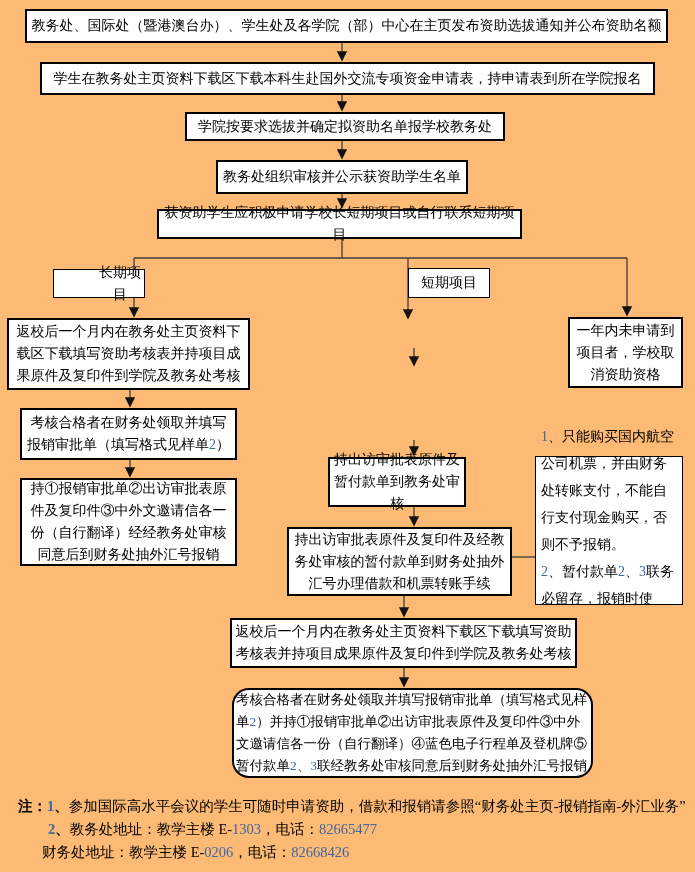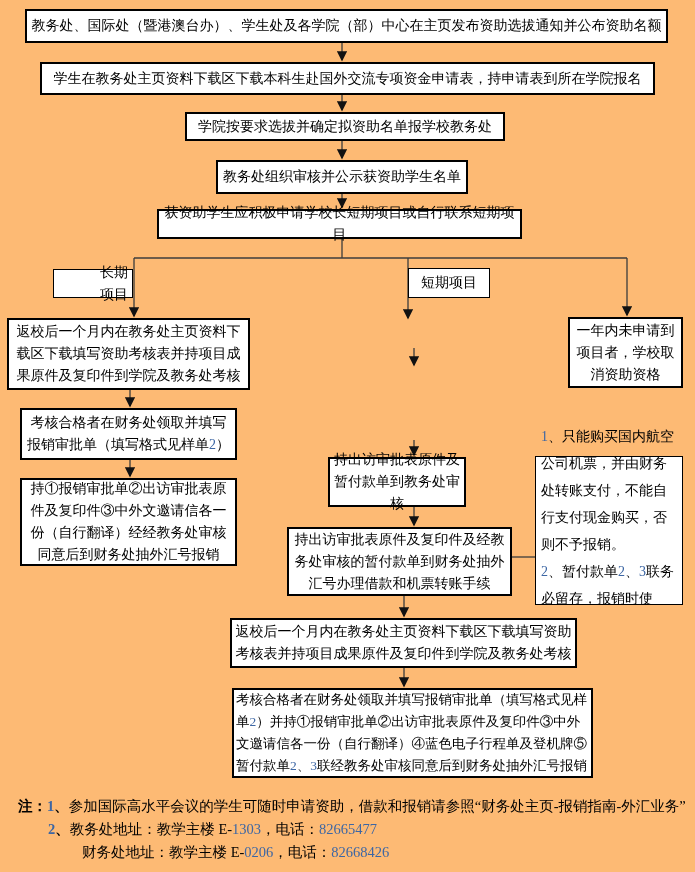--- a/index.html
+++ b/index.html
@@ -24,21 +24,21 @@
     text-align:left;line-height:27px;padding:3px 5px;
   }
   .note-box .para{display:block;}
   .num{color:#3c66a4;}
   .footnotes{
     position:absolute;left:18px;top:795px;width:675px;
     font-size:14.5px;line-height:23px;white-space:nowrap;
   }
   .fn-bold{font-weight:bold;}
   .fn-row2{margin-left:30px;}
-  .fn-row3{margin-left:64px;}
+  .fn-row3{margin-left:24px;}
 </style>
 </head>
 <body>
 
 <div class="canvas">
 
   <svg class="connectors" width="695" height="872">
     <defs>
       <marker id="arrow" viewBox="0 0 10 10" refX="8.5" refY="5" markerWidth="9" markerHeight="8" orient="auto-start-reverse">
         <path d="M0,0 L10,5 L0,10 z" fill="#111"></path>
@@ -78,21 +78,21 @@
   </div>
 
   <div class="node" style="left:216px;top:160px;width:252px;height:34px;">
     <span>教务处组织审核并公示获资助学生名单</span>
   </div>
 
   <div class="node" style="left:157px;top:209px;width:365px;height:30px;">
     <span>获资助学生应积极申请学校长短期项目或自行联系短期项目</span>
   </div>
 
-  <div class="node thin" style="left:53px;top:269px;width:80px;height:29px;padding-left:44px;">
+  <div class="node thin" style="left:53px;top:269px;width:92px;height:29px;padding-left:44px;">
     <span>长期项目</span>
   </div>
 
   <div class="node thin" style="left:408px;top:268px;width:82px;height:30px;">
     <span>短期项目</span>
   </div>
 
   <div class="node" style="left:7px;top:318px;width:243px;height:72px;">
     <span>返校后一个月内在教务处主页资料下载区下载填写资助考核表并持项目成果原件及复印件到学院及教务处考核</span>
   </div>
@@ -121,21 +121,21 @@
 
   <div class="node thin note-box" style="left:535px;top:456px;width:148px;height:149px;">
     <span class="para colorize-digits"><span class="num">1</span>、只能购买国内航空公司机票，并由财务处转账支付，不能自行支付现金购买，否则不予报销。</span>
     <span class="para colorize-digits"><span class="num">2</span>、暂付款单<span class="num">2</span>、<span class="num">3</span>联务必留存，报销时使用。</span>
   </div>
 
   <div class="node" style="left:230px;top:618px;width:347px;height:50px;">
     <span>返校后一个月内在教务处主页资料下载区下载填写资助考核表并持项目成果原件及复印件到学院及教务处考核</span>
   </div>
 
-  <div class="node small-pack left-align" style="left:232px;top:688px;width:361px;height:90px;">
+  <div class="node small-pack left-align" style="left:232px;top:688px;width:361px;height:90px;border-radius:17px;">
     <span class="colorize-digits">考核合格者在财务处领取并填写报销审批单（填写格式见样单<span class="num">2</span>）并持①报销审批单②出访审批表原件及复印件③中外文邀请信各一份（自行翻译）④蓝色电子行程单及登机牌⑤暂付款单<span class="num">2</span>、<span class="num">3</span>联经教务处审核同意后到财务处抽外汇号报销</span>
   </div>
 
   <div class="footnotes">
     <div>
       <span class="fn-bold">注：</span><span class="fn-bold colorize-digits"><span class="num">1</span>、</span><span>参加国际高水平会议的学生可随时申请资助，借款和报销请参照“财务处主页-报销指南-外汇业务”</span>
     </div>
     <div class="fn-row2">
       <span class="fn-bold colorize-digits"><span class="num">2</span>、</span><span class="colorize-digits">教务处地址：教学主楼 E-<span class="num">1303</span>，电话：<span class="num">82665477</span></span>
     </div>

